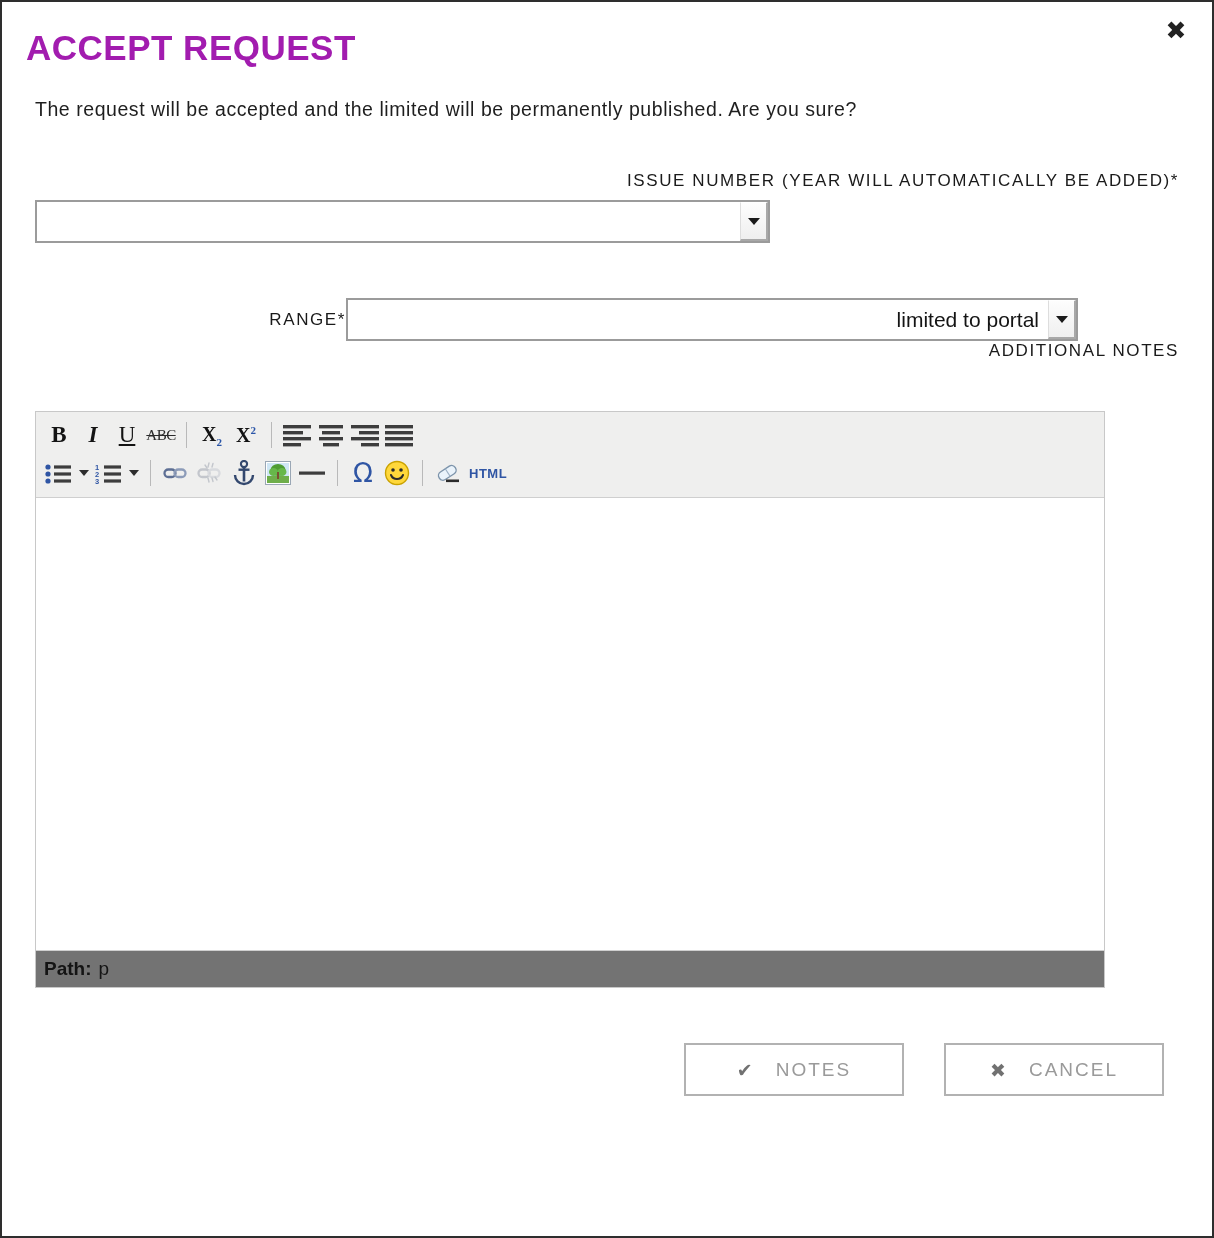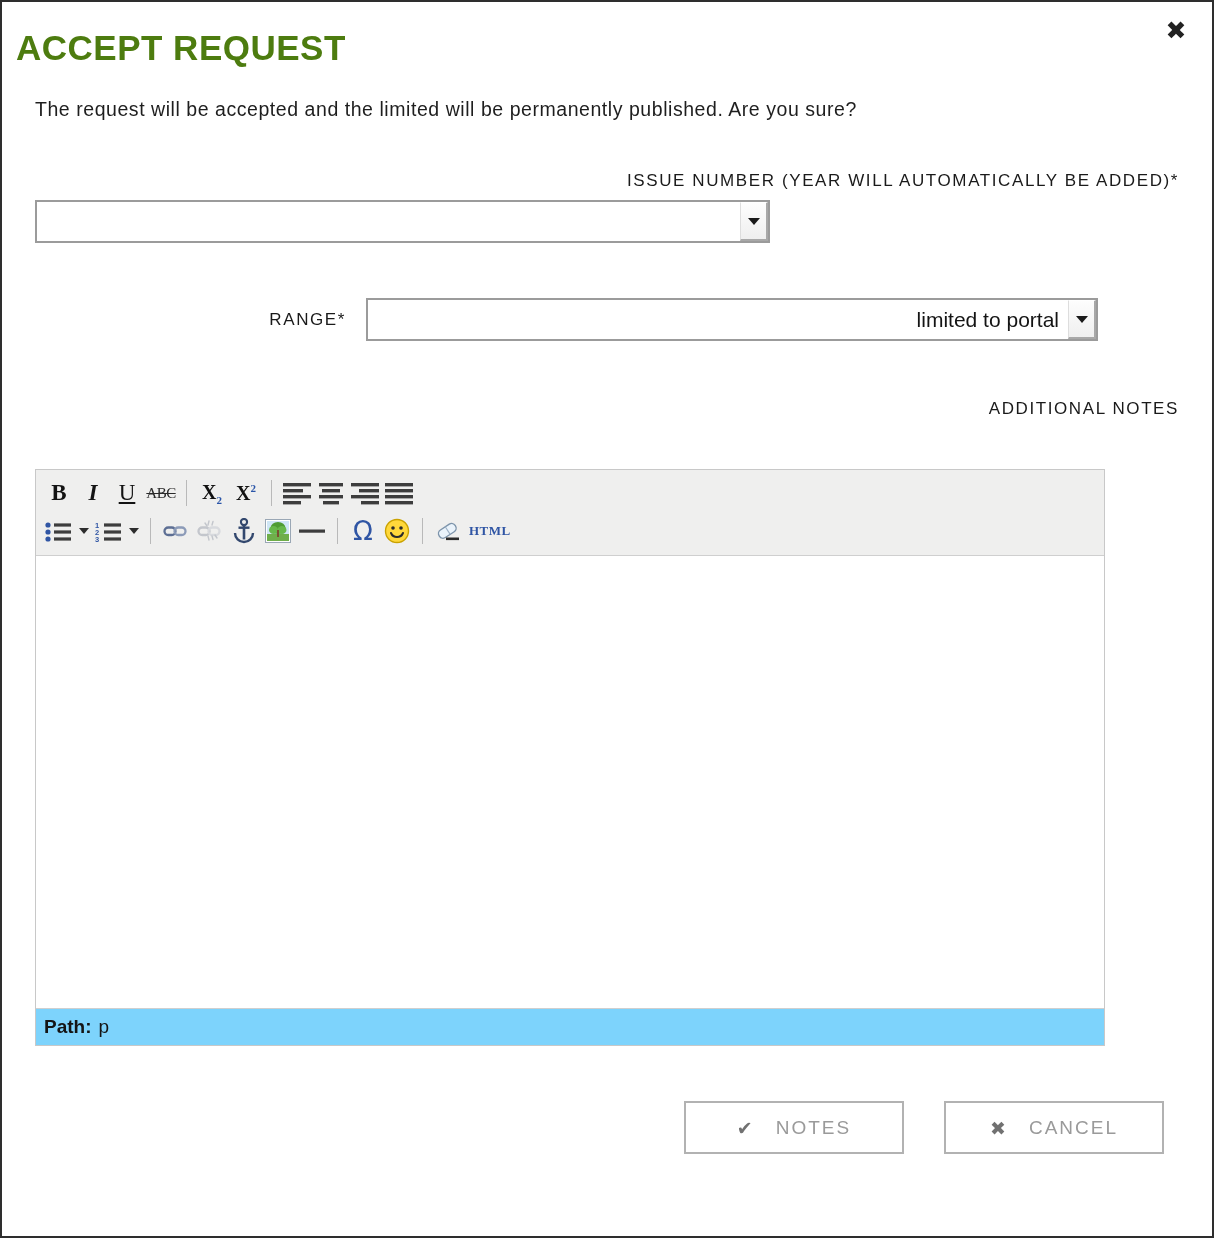--- a/index.html
+++ b/index.html
@@ -39,25 +39,25 @@
     color: #222222;
     font-size: 25px;
     font-weight: bold;
     line-height: 1;
     font-family: "DejaVu Sans", sans-serif;
   }
 
   
   .dialog-title {
     margin: 0;
-    padding: 26px 0 0 14px;
+    padding: 26px 0 0 24px;
     font-size: 35px;
     font-weight: bold;
     letter-spacing: 0.5px;
-    color: #4d7c0f;
+    color: #a21caf;
     font-family: "Liberation Sans", sans-serif;
   }
 
   .dialog-desc {
     margin: 0;
     padding: 30px 0 0 33px;
     font-size: 19.5px;
     letter-spacing: 0.55px;
     color: #1e1e1e;
   }
@@ -122,32 +122,30 @@
 
   .issue-select {
     width: 735px;
     margin-top: 9px;
   }
 
   .range-row {
     display: flex;
     align-items: center;
     padding-top: 55px;
-    gap: 20px;
   }
   .range-row .field-label {
     width: 311px;
     flex: none;
   }
   .range-select {
     width: 732px;
   }
 
   .notes-label {
-    padding-top: 58px;
     display: block;
   }
 
   
   .editor {
     margin-top: 50px;
     box-sizing: border-box;
     width: 1070px;
     border: 1px solid #c8c8c8;
     background: #ffffff;
@@ -200,29 +198,29 @@
   }
 
   .gl-bold   { font-family: "Liberation Serif", serif; font-weight: bold; font-size: 23px; color: #131313; }
   .gl-italic { font-family: "Liberation Serif", serif; font-style: italic; font-weight: bold; font-size: 23px; color: #131313; }
   .gl-under  { font-family: "Liberation Serif", serif; font-size: 23px; color: #131313; text-decoration: underline; }
   .gl-strike { font-family: "Liberation Serif", serif; font-size: 15px; font-weight: normal; color: #2a2a2a; text-decoration: line-through; letter-spacing: -0.5px;}
   .gl-sub, .gl-sup { font-family: "Liberation Serif", serif; font-weight: bold; font-size: 20px; color: #111111; }
   .gl-sub sub, .gl-sup sup { color: #2a55a8; font-size: 11px; }
 
   .gl-omega { color: #2f55a4; font-size: 26px; font-family: "DejaVu Sans", sans-serif; line-height: 1;}
-  .gl-html  { color: #2f55a4; font-size: 13px; font-weight: bold; letter-spacing: 0.5px; font-family: Liberation Serif, serif;}
+  .gl-html  { color: #2f55a4; font-size: 13px; font-weight: bold; letter-spacing: 0.5px; font-family: Liberation Sans, sans-serif;}
 
   .editor-body {
     height: 452px;
     background: #ffffff;
   }
 
   .editor-path {
-    background: #7dd3fc;
+    background: #737373;
     border-top: 1px solid #cfcfcf;
     height: 36px;
     display: flex;
     align-items: center;
     padding-left: 8px;
     font-size: 19px;
     color: #141414;
   }
   .editor-path .p-key { font-weight: bold; }
   .editor-path .p-val { margin-left: 7px; }

